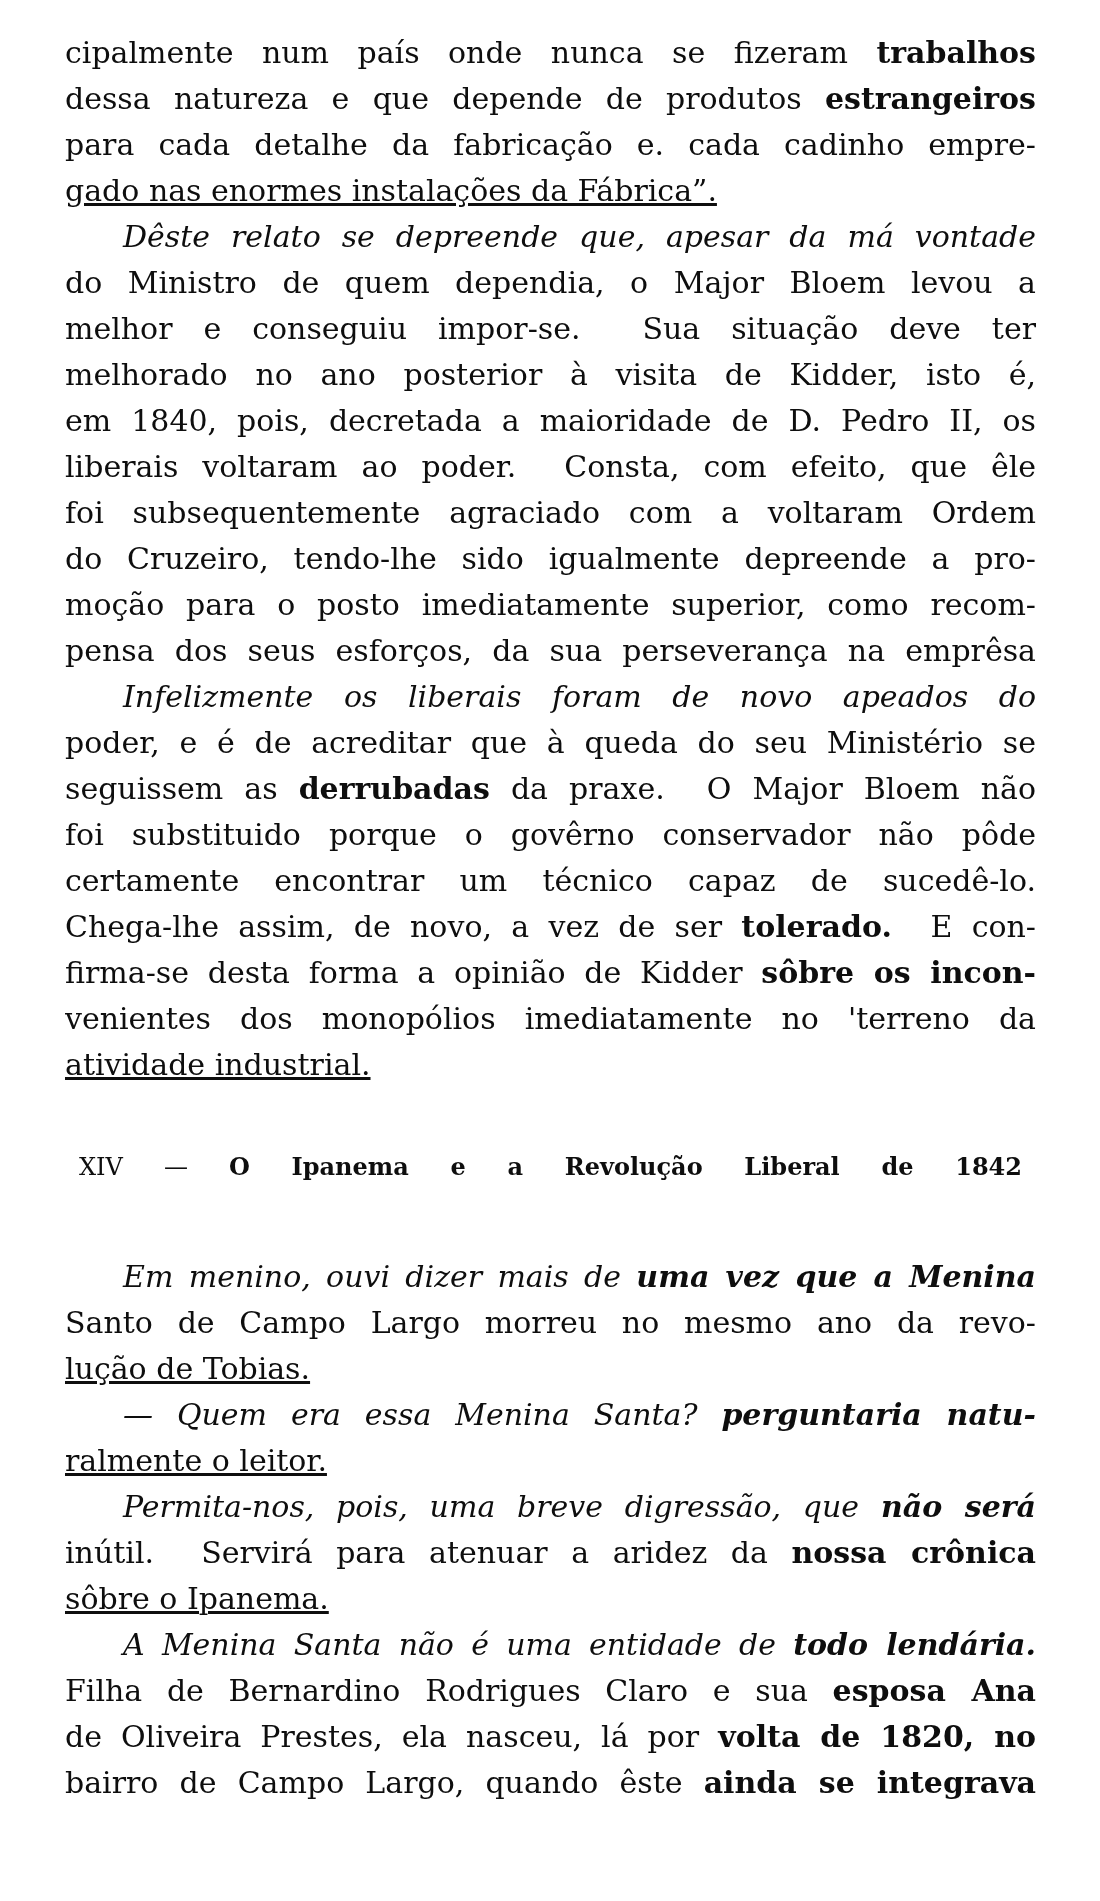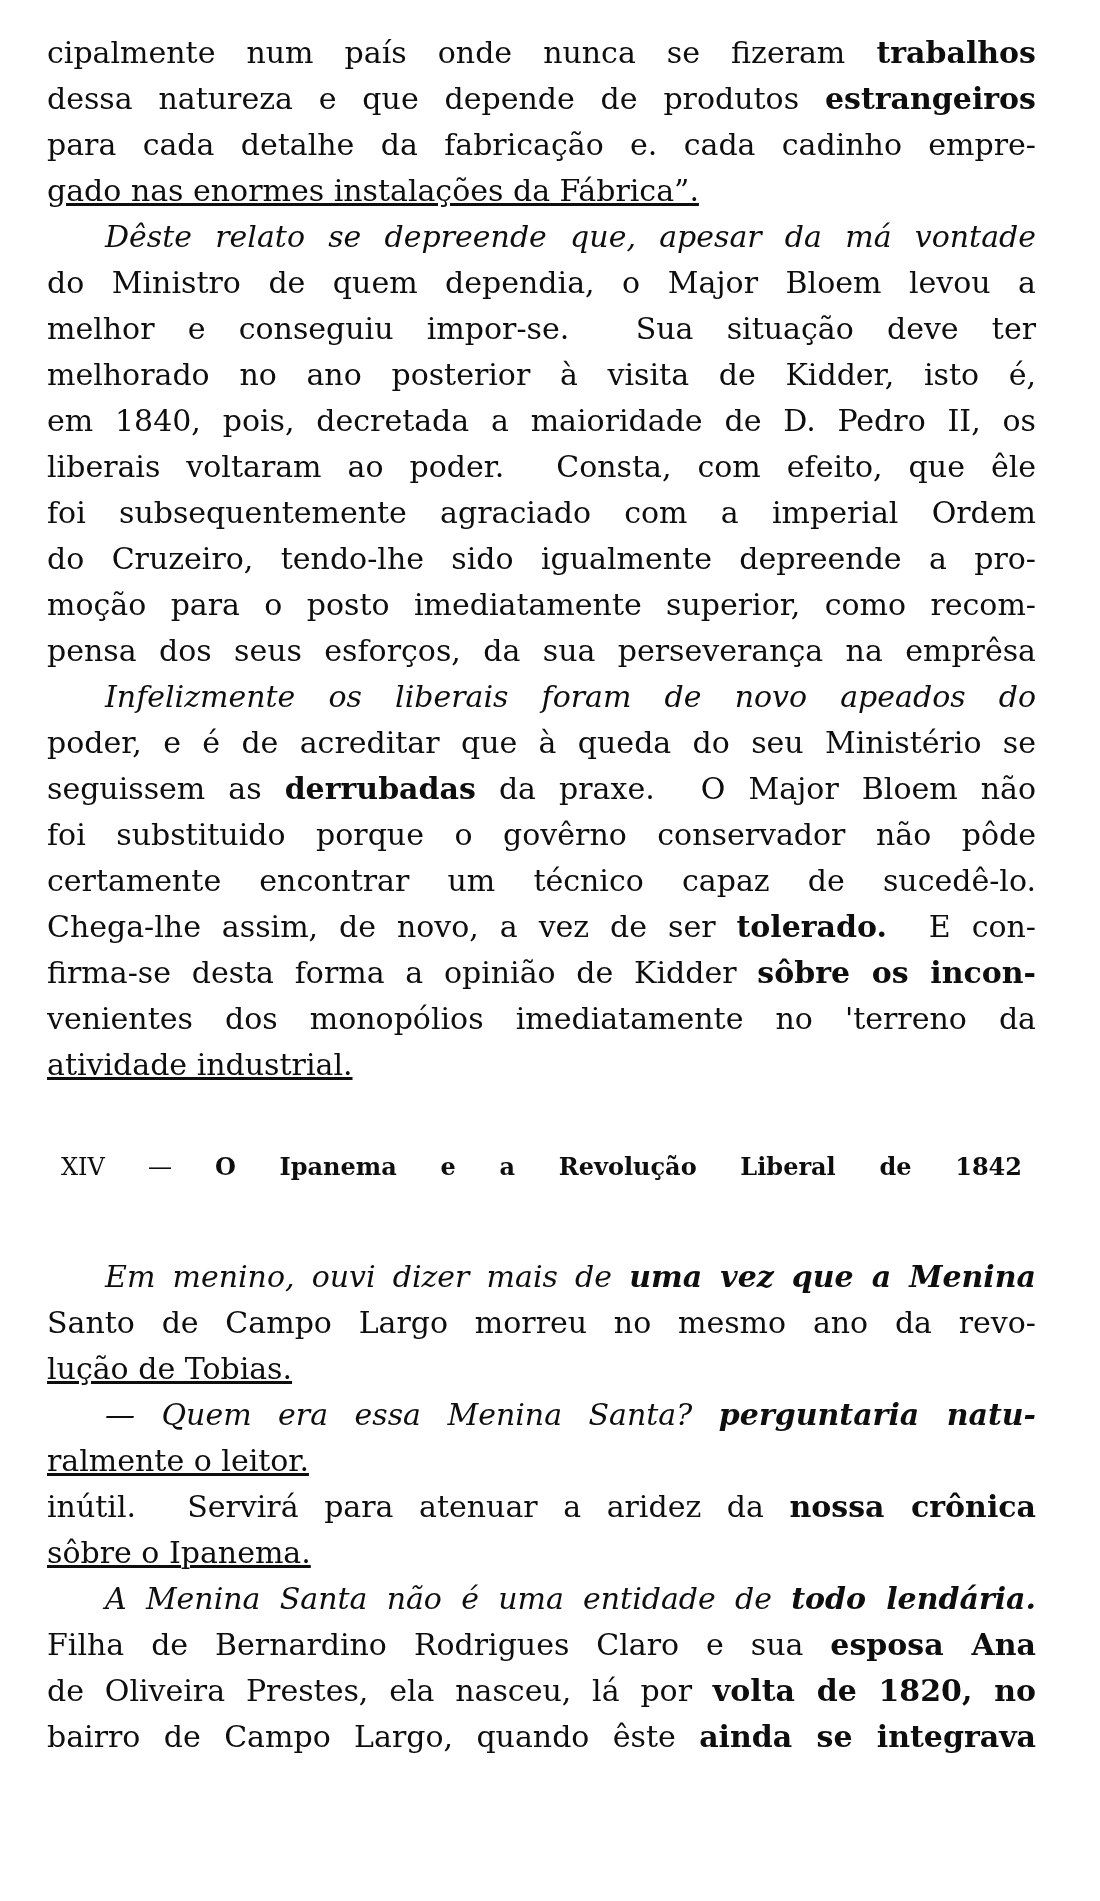--- a/index.html
+++ b/index.html
@@ -7,21 +7,21 @@
     padding: 0;
     background: #ffffff;
   }
   .page {
     position: relative;
     width: 1100px;
     height: 1901px;
     box-sizing: border-box;
     background: #ffffff;
     color: #0e0e0e;
-    padding: 30px 64px 0 47px;
+    padding: 30px 64px 0 65px;
     font-family: "DejaVu Serif", serif;
     overflow: hidden;
   }
   .text-column {
     width: 100%;
   }
   .line {
     font-size: 30px;
     line-height: 46px;
     height: 46px;
@@ -63,21 +63,21 @@
         <div class="line"><span>para cada detalhe da fabricação e. cada cadinho empre-</span></div>
         <div class="line noj"><span>gado nas enormes instalações da Fábrica”.</span></div>
       </div>
       <div>
         <div class="line ind"><span>Dêste relato se depreende que, apesar da má vontade</span></div>
         <div class="line"><span>do Ministro de quem dependia, o Major Bloem levou a</span></div>
         <div class="line"><span>melhor e conseguiu impor-se.&nbsp; Sua situação deve ter</span></div>
         <div class="line"><span>melhorado no ano posterior à visita de Kidder, isto é,</span></div>
         <div class="line"><span>em 1840, pois, decretada a maioridade de D. Pedro II, os</span></div>
         <div class="line"><span>liberais voltaram ao poder.&nbsp; Consta, com efeito, que êle</span></div>
-        <div class="line"><span>foi subsequentemente agraciado com a imperial Ordem</span></div>
+        <div class="line"><span>foi subsequentemente agraciado com a voltaram Ordem</span></div>
         <div class="line"><span>do Cruzeiro, tendo-lhe sido igualmente depreende a pro-</span></div>
         <div class="line"><span>moção para o posto imediatamente superior, como recom-</span></div>
         <div class="line"><span>pensa dos seus esforços, da sua perseverança na emprêsa</span></div>
       </div>
       <div>
         <div class="line ind"><span>Infelizmente os liberais foram de novo apeados do</span></div>
         <div class="line"><span>poder, e é de acreditar que à queda do seu Ministério se</span></div>
         <div class="line"><span>seguissem as </span><span class="seg-b">derrubadas</span><span> da praxe.&nbsp; O Major Bloem não</span></div>
         <div class="line"><span>foi substituido porque o govêrno conservador não pôde</span></div>
         <div class="line"><span>certamente encontrar um técnico capaz de sucedê-lo.</span></div>
@@ -90,20 +90,21 @@
       <div>
         <div class="line ind"><span>Em menino, ouvi dizer mais de </span><span class="seg-b">uma vez que a Menina</span></div>
         <div class="line"><span>Santo de Campo Largo morreu no mesmo ano da revo-</span></div>
         <div class="line noj"><span>lução de Tobias.</span></div>
       </div>
       <div>
         <div class="line ind"><span>— Quem era essa Menina Santa? </span><span class="seg-b">perguntaria natu-</span></div>
         <div class="line noj"><span>ralmente o leitor.</span></div>
       </div>
       <div>
+        <div class="line ind"><span>Permita-nos, pois, uma breve digressão, que </span><span class="seg-b">não será</span></div>
         <div class="line"><span>inútil.&nbsp; Servirá para atenuar a aridez da </span><span class="seg-b">nossa crônica</span></div>
         <div class="line noj"><span>sôbre o Ipanema.</span></div>
       </div>
       <div>
         <div class="line ind"><span>A Menina Santa não é uma entidade de </span><span class="seg-b">todo lendária.</span></div>
         <div class="line"><span>Filha de Bernardino Rodrigues Claro e sua </span><span class="seg-b">esposa Ana</span></div>
         <div class="line"><span>de Oliveira Prestes, ela nasceu, lá por </span><span class="seg-b">volta de 1820, no</span></div>
         <div class="line"><span>bairro de Campo Largo, quando êste </span><span class="seg-b">ainda se integrava</span></div>
       </div>
     </main>

